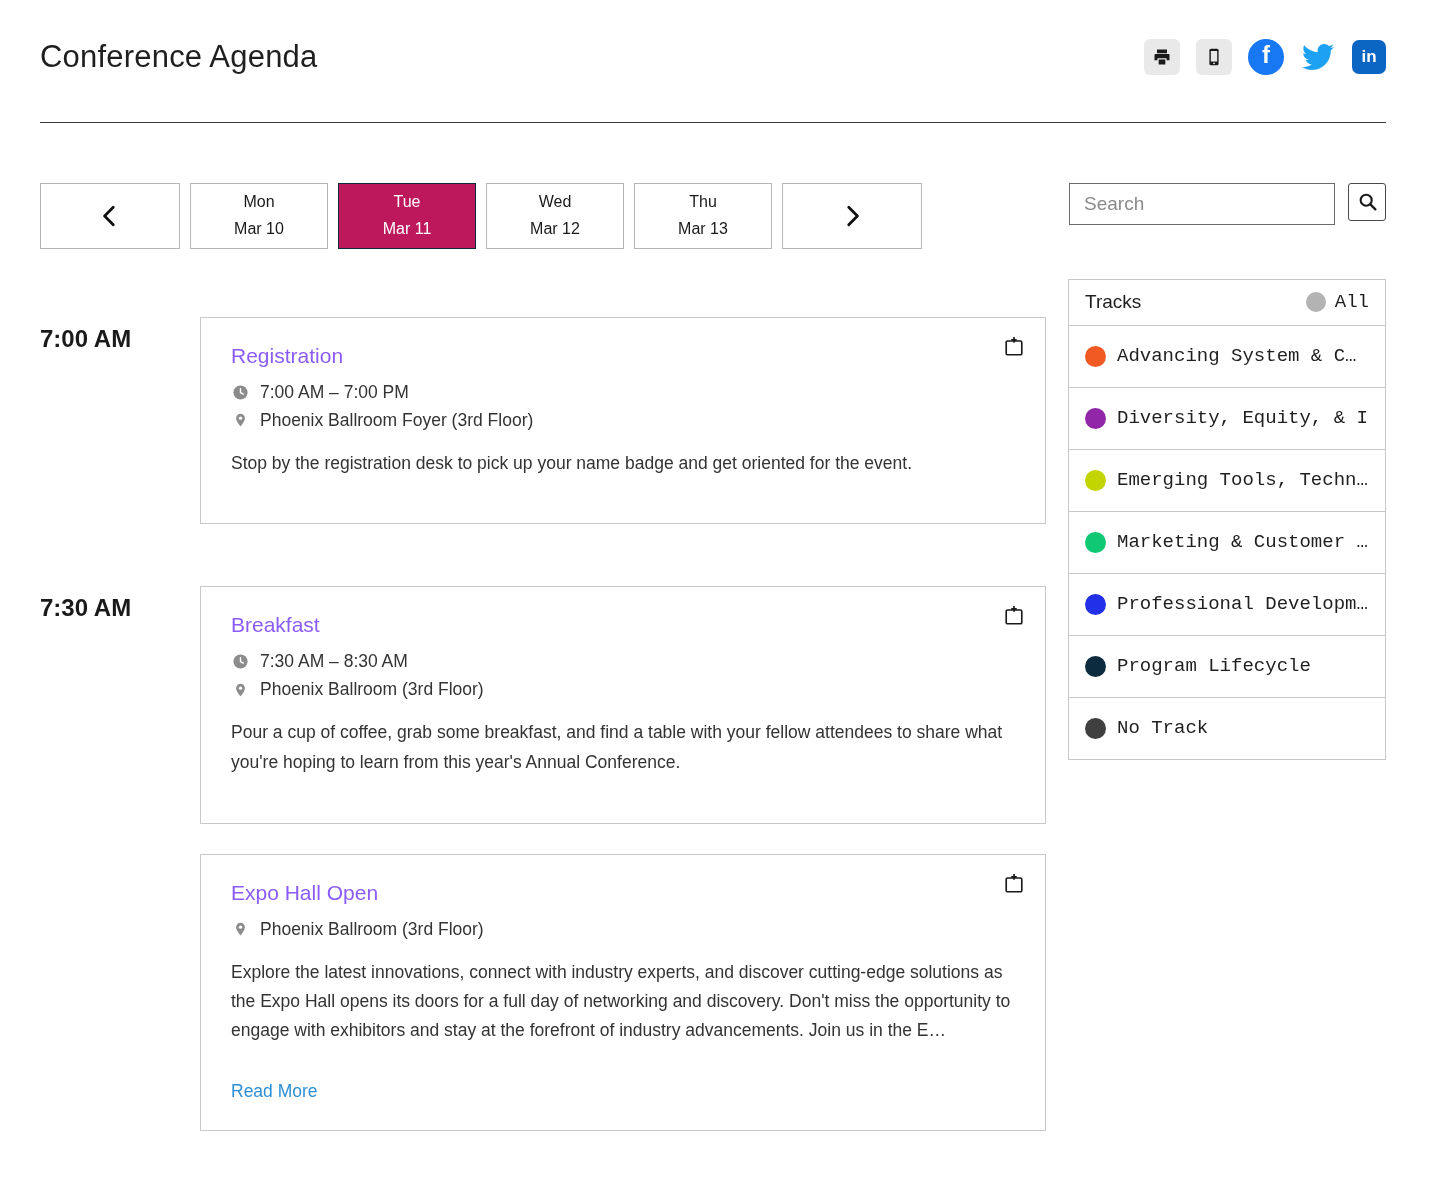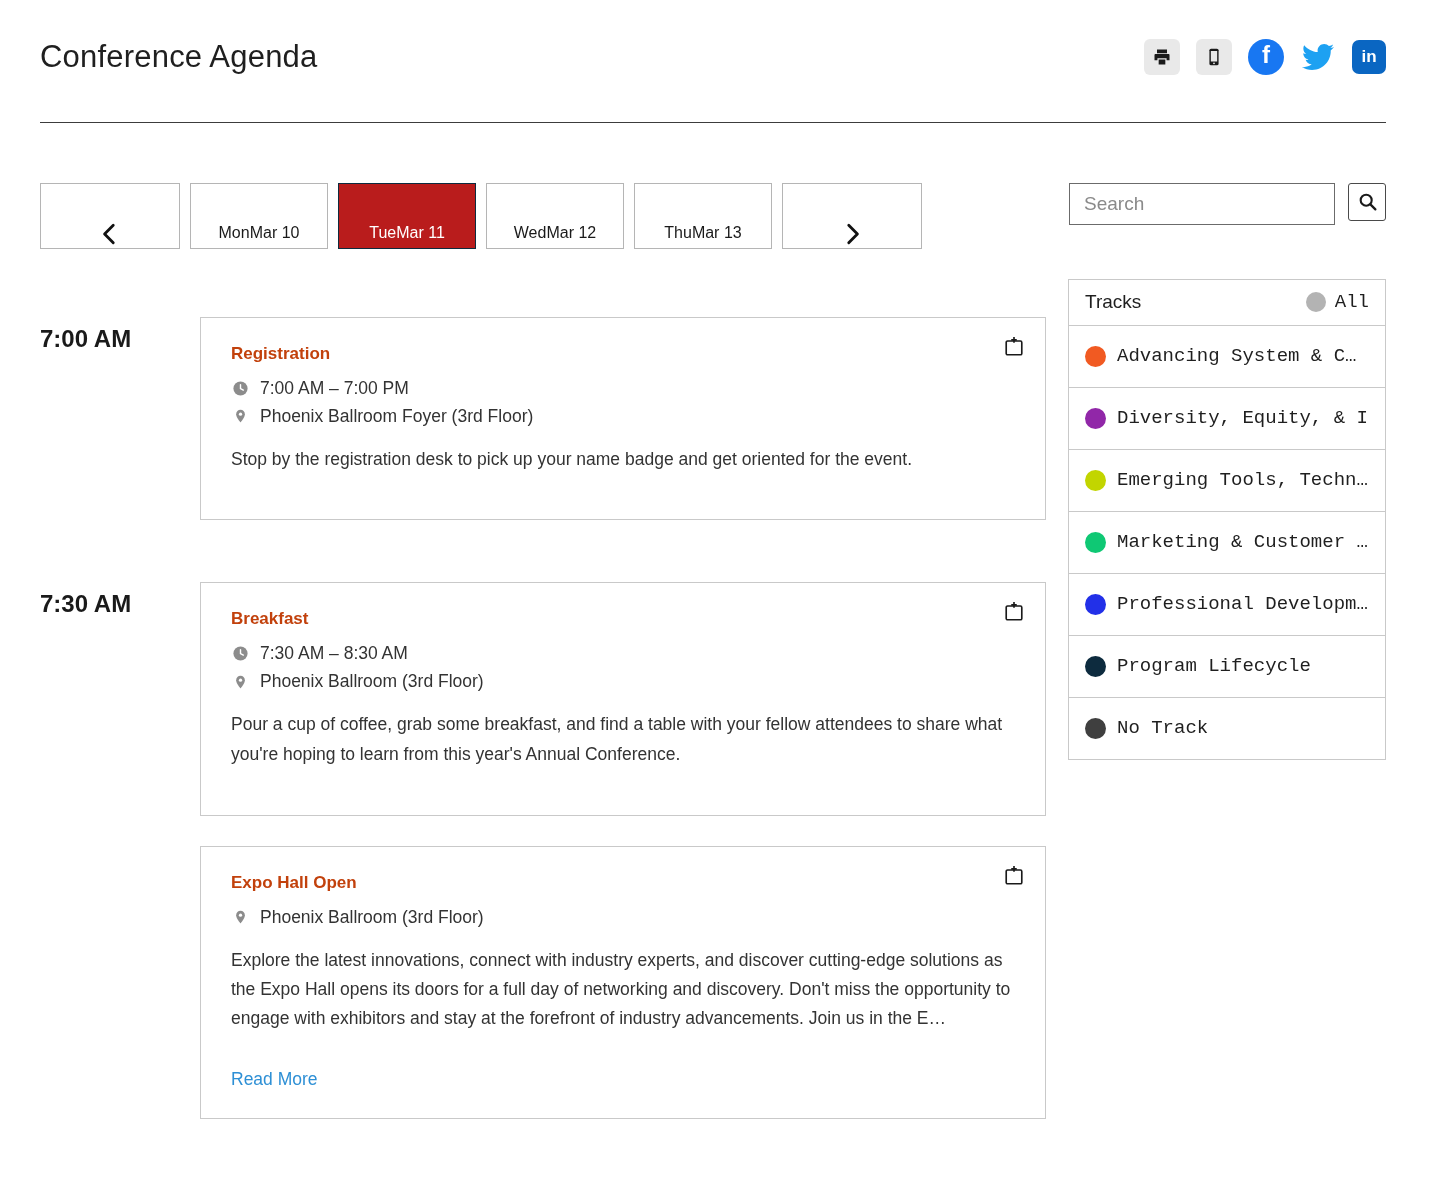--- a/index.html
+++ b/index.html
@@ -58,27 +58,27 @@
     align-items: flex-start;
     padding: 0 44px 0 40px;
     margin-top: 60px;
   }
   .day-nav { display: flex; gap: 10px; }
   .arrow-btn, .day-tab {
     height: 66px;
     background: #ffffff;
     border: 1px solid #b5b5b5;
     cursor: pointer;
-    display: flex; flex-direction: row;
-    align-items: flex-end; justify-content: center;
+    display: flex; flex-direction: column;
+    align-items: center; justify-content: center;
     font-family: "Liberation Sans", sans-serif;
   }
   .arrow-btn { width: 140px; }
   .day-tab { width: 138px; font-size: 16px; color: #1a1a1a; line-height: 1.65; }
-  .day-tab.active { background: #b91c1c; border-color: #0d2b3e; color: #ffffff; }
+  .day-tab.active { background: #be185d; border-color: #0d2b3e; color: #ffffff; }
   .day-tab .day-line { display: block; }
 
   .search-group { display: flex; align-items: flex-start; gap: 13px; }
   .search-input {
     width: 266px; height: 42px;
     border: 1px solid #6b6b6b;
     font-size: 19px;
     padding: 0 14px;
     color: #333;
     font-family: "Liberation Sans", sans-serif;
@@ -110,21 +110,21 @@
     font-size: 24px; font-weight: bold; color: #1a1a1a;
   }
   .event-card {
     position: relative;
     flex: 1;
     border: 1px solid #c9c9c9;
     padding: 26px 30px 28px 30px;
     background: #fff;
   }
   .event-title {
-    font-size: 17px; font-weight: bold; color: #c2410c;
+    font-size: 21px; font-weight: normal; color: #8b5cf6;
     margin: 0 0 14px 0;
   }
   .meta-row {
     display: flex; align-items: center; gap: 11px;
     font-size: 17.5px; color: #333;
     margin-top: 7px;
   }
   .meta-row .micon { width: 18px; display: flex; justify-content: center; flex-shrink: 0; }
   .event-desc {
     font-size: 17.5px; line-height: 1.68; color: #333;

